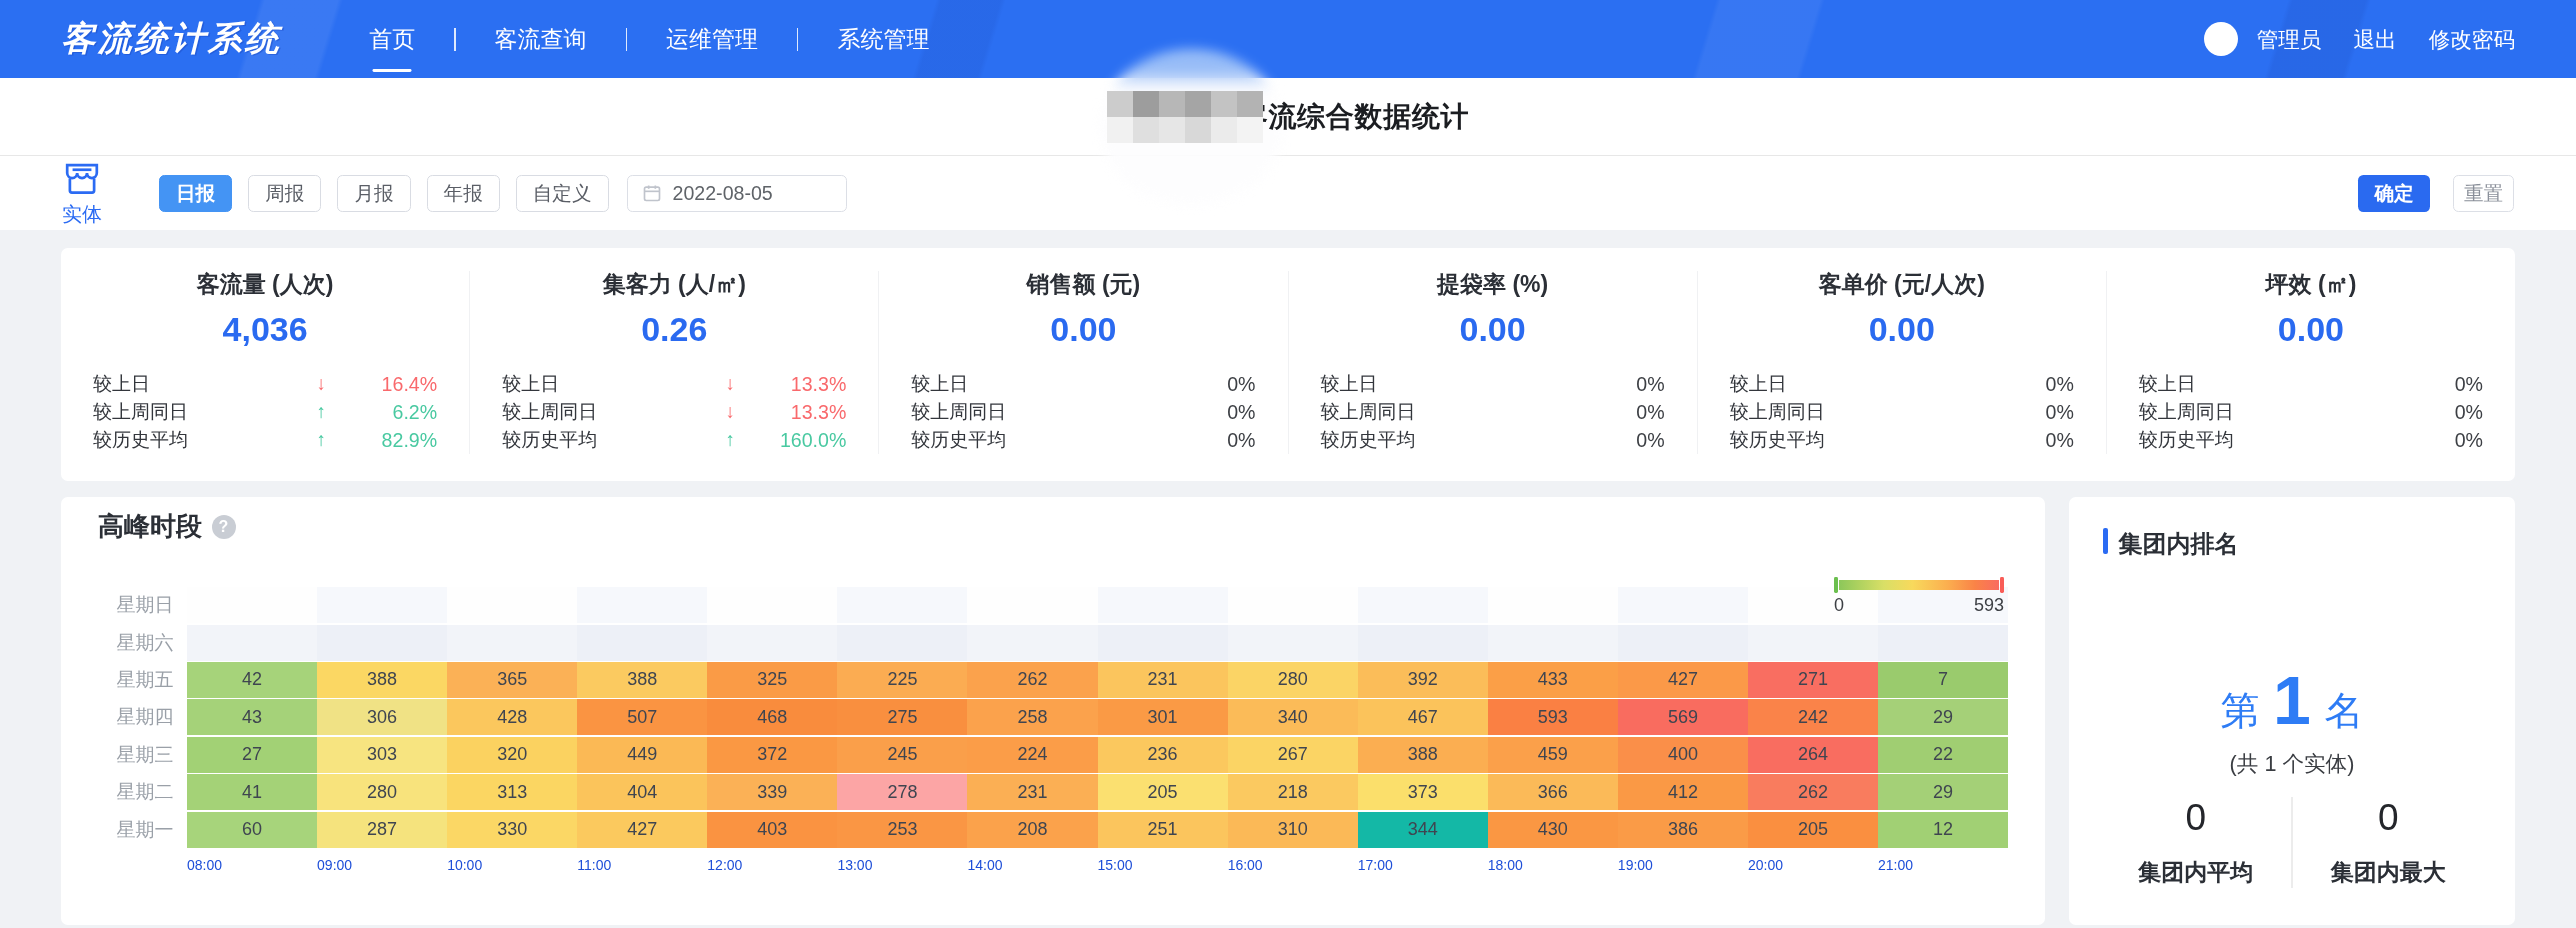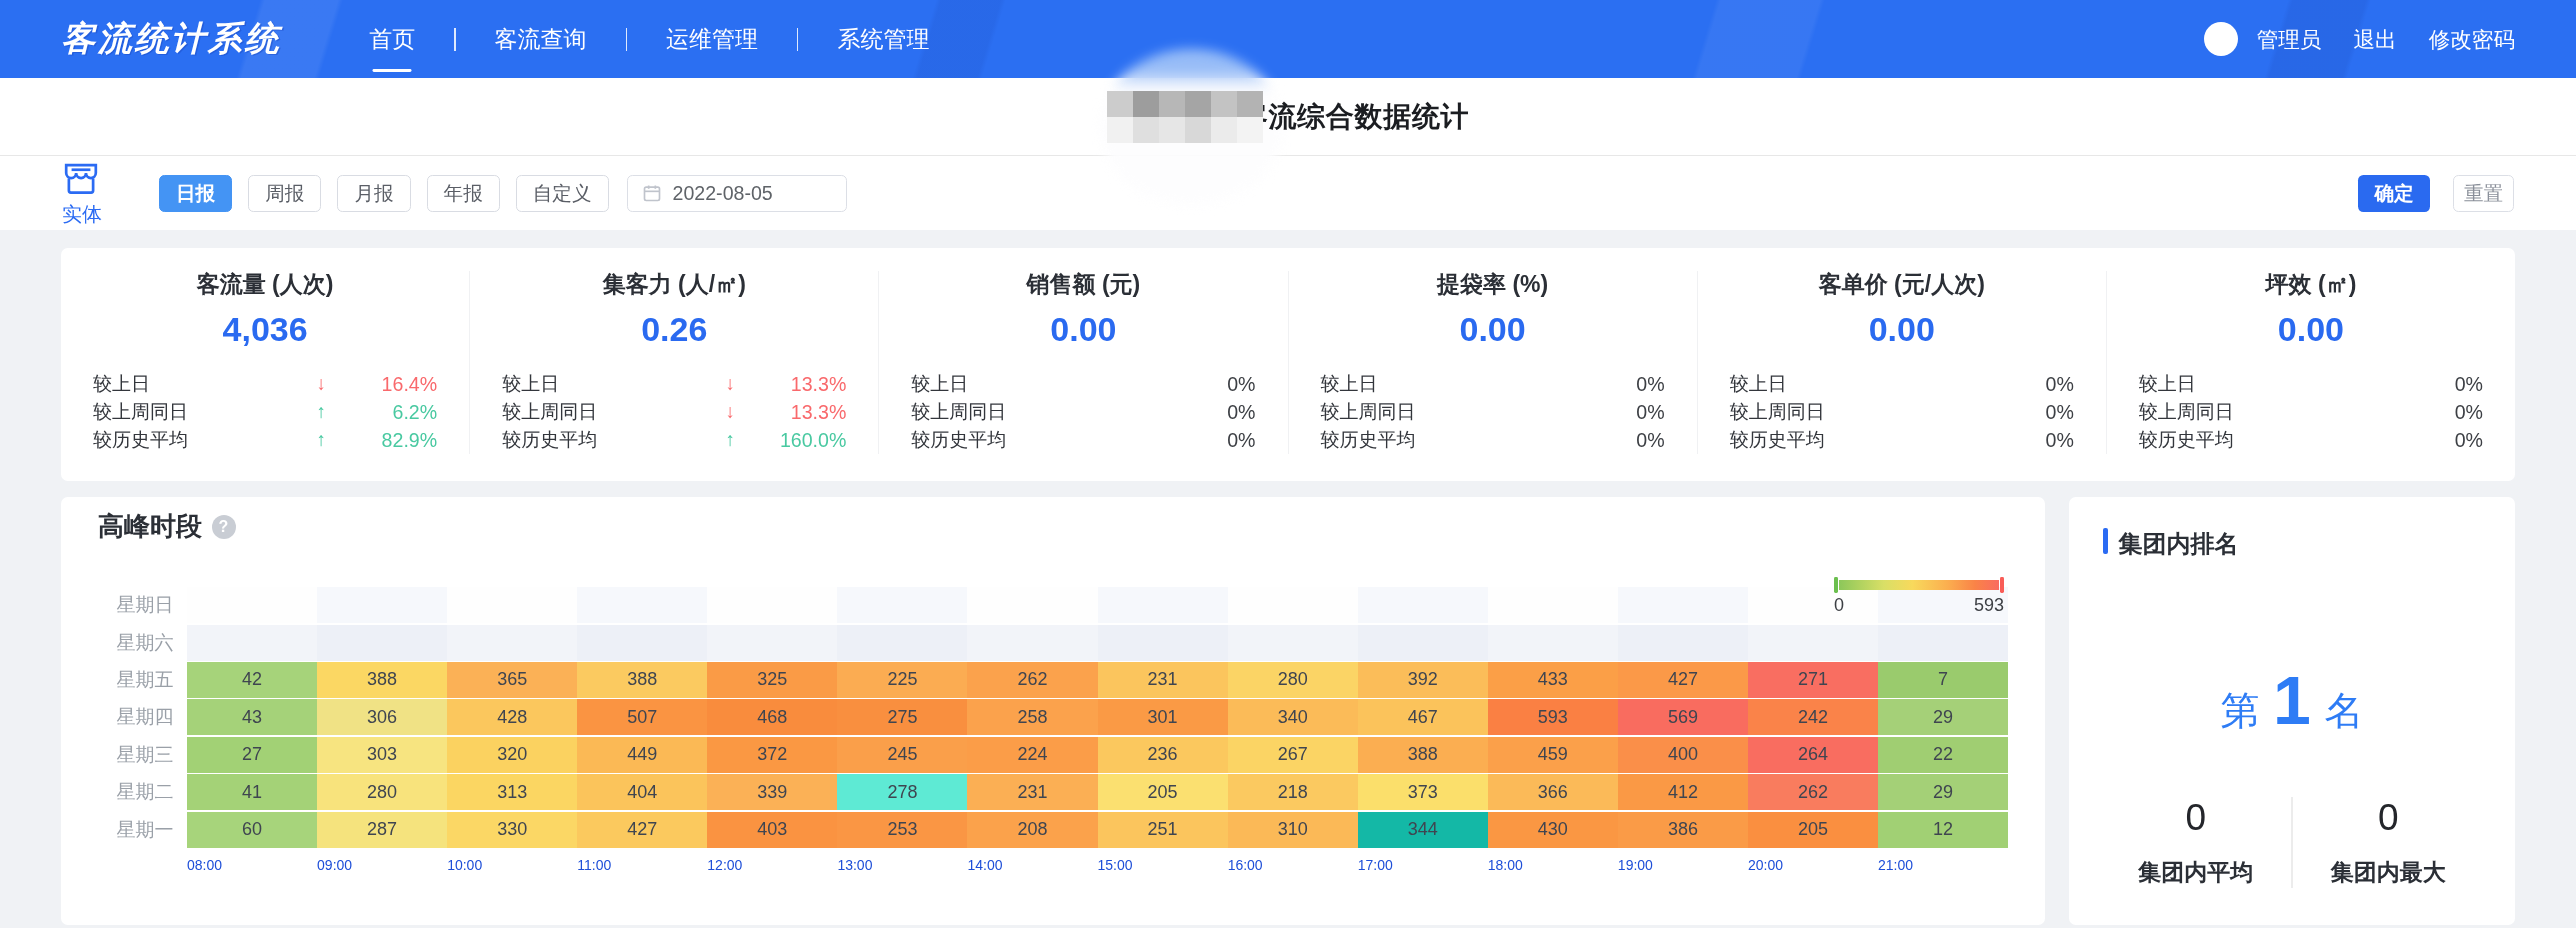--- a/index.html
+++ b/index.html
@@ -41,21 +41,21 @@
   .redact i:nth-child(1){background:#cccccc}.redact i:nth-child(2){background:#9d9d9d}
   .redact i:nth-child(3){background:#b7b7b7}.redact i:nth-child(4){background:#a5a5a5}
   .redact i:nth-child(5){background:#c3c3c3}.redact i:nth-child(6){background:#b3b3b3}
   .redact i:nth-child(7){background:#f1f1f1}.redact i:nth-child(8){background:#dfdfdf}
   .redact i:nth-child(9){background:#e6e6e6}.redact i:nth-child(10){background:#d8d8d8}
   .redact i:nth-child(11){background:#ebebeb}.redact i:nth-child(12){background:#f3f3f3}
   .page-title { position:relative; z-index:1; font-size:28px; font-weight:bold; color:#1b1d21; letter-spacing:0.7px; }
 
   
   .filter-band { height:74px; background:#fff; display:flex; align-items:center; padding:0 62px; }
-  .entity { display:flex; flex-direction:column; align-items:flex-start; margin-right:57px; margin-top:2.7px; }
+  .entity { display:flex; flex-direction:column; align-items:center; margin-right:57px; margin-top:2.7px; }
   .entity .lbl { font-size:20px; color:#2b6bf3; margin-top:2.7px; }
   .tab { height:37px; min-width:70px; padding:0 16px; margin-right:16px; background:#fff;
     border:1.4px solid #d9dce3; border-radius:5.4px; font-size:19.6px; color:#5a5e66;
     display:flex; align-items:center; justify-content:center; cursor:pointer; }
   .tab.active { background:#4494f4; border-color:#4494f4; color:#fff; font-weight:bold; }
   .date-box { height:37px; width:220px; border:1.4px solid #dcdfe6; border-radius:5.4px; display:flex;
     align-items:center; padding:0 13.5px; margin-left:2.7px; }
   .date-box input { border:none; outline:none; font-size:19.6px; color:#5f6368; width:100%;
     font-family:"Liberation Sans",sans-serif; background:transparent; }
   .cal-ico { margin-right:10.8px; display:flex; }
@@ -428,21 +428,21 @@
           </div>
         </div>
         <div class="hm-row">
           <span class="hm-lab">星期二</span>
           <div class="hm-cells">
             <div class="hm-cell" style="background: rgb(164, 210, 119);">41</div>
             <div class="hm-cell" style="background: rgb(248, 227, 124);">280</div>
             <div class="hm-cell" style="background: rgb(251, 214, 98);">313</div>
             <div class="hm-cell" style="background: rgb(251, 196, 91);">404</div>
             <div class="hm-cell" style="background: rgb(251, 177, 86);">339</div>
-            <div class="hm-cell" style="background: #5eead4; text-align: right;">278</div>
+            <div class="hm-cell" style="background: #fca5a5; text-align: right;">278</div>
             <div class="hm-cell" style="background: rgb(251, 175, 84);">231</div>
             <div class="hm-cell" style="background: rgb(251, 224, 112);">205</div>
             <div class="hm-cell" style="background: rgb(251, 201, 96);">218</div>
             <div class="hm-cell" style="background: rgb(251, 223, 107);">373</div>
             <div class="hm-cell" style="background: rgb(251, 186, 88);">366</div>
             <div class="hm-cell" style="background: rgb(250, 153, 69);">412</div>
             <div class="hm-cell" style="background: rgb(249, 124, 94);">262</div>
             <div class="hm-cell" style="background: rgb(164, 208, 119);">29</div>
           </div>
         </div>
@@ -489,20 +489,21 @@
     <div class="rank-head">
       <span class="rank-bar"></span>
       <span class="rank-title">集团内排名</span>
     </div>
     <div class="rank-mid">
       <div class="rank-line">
         <span class="rank-pre">第</span>
         <span class="rank-num">1</span>
         <span class="rank-suf">名</span>
       </div>
+      <div class="rank-total">(共 1 个实体)</div>
     </div>
     <div class="rank-stats" id="rank-stats">
         <div class="rank-stat">
           <div class="v">0</div>
           <div class="l">集团内平均</div>
         </div>
         <div class="rank-div"></div>
         <div class="rank-stat">
           <div class="v">0</div>
           <div class="l">集团内最大</div>

